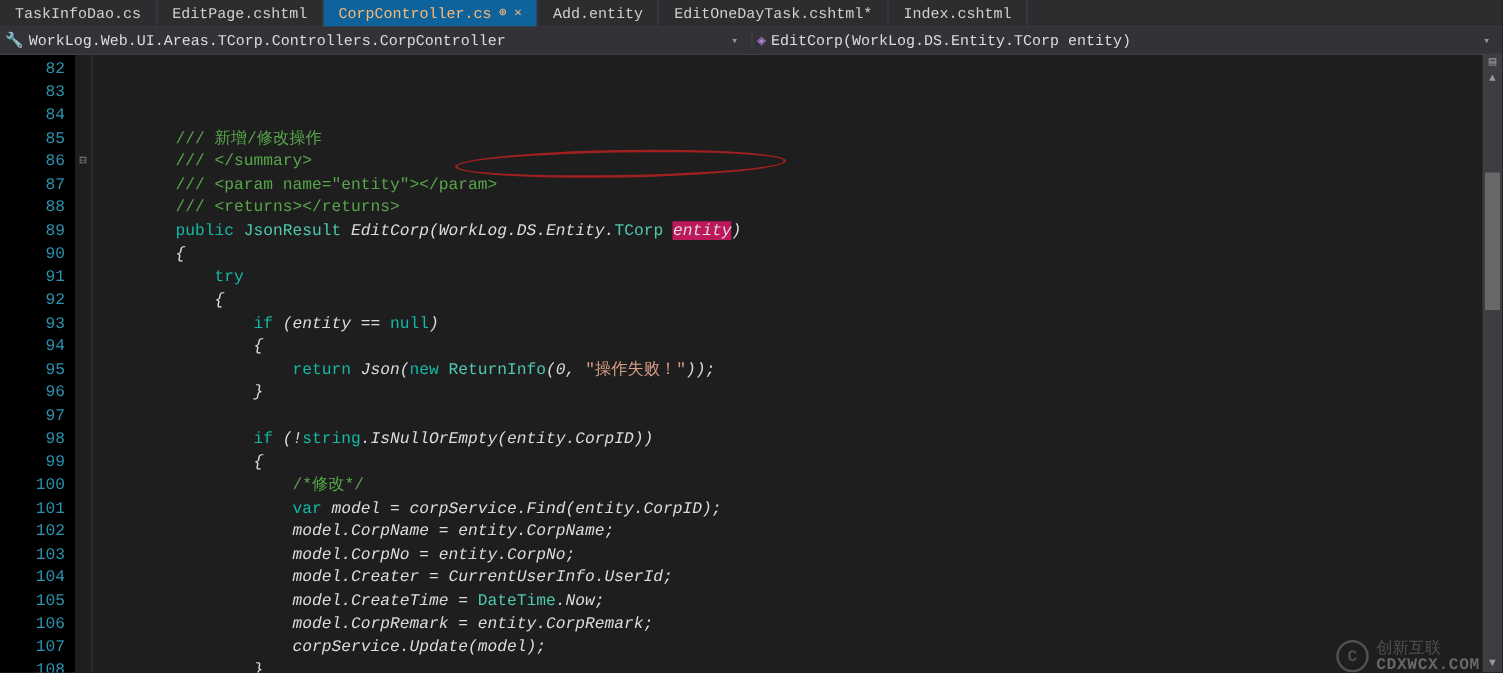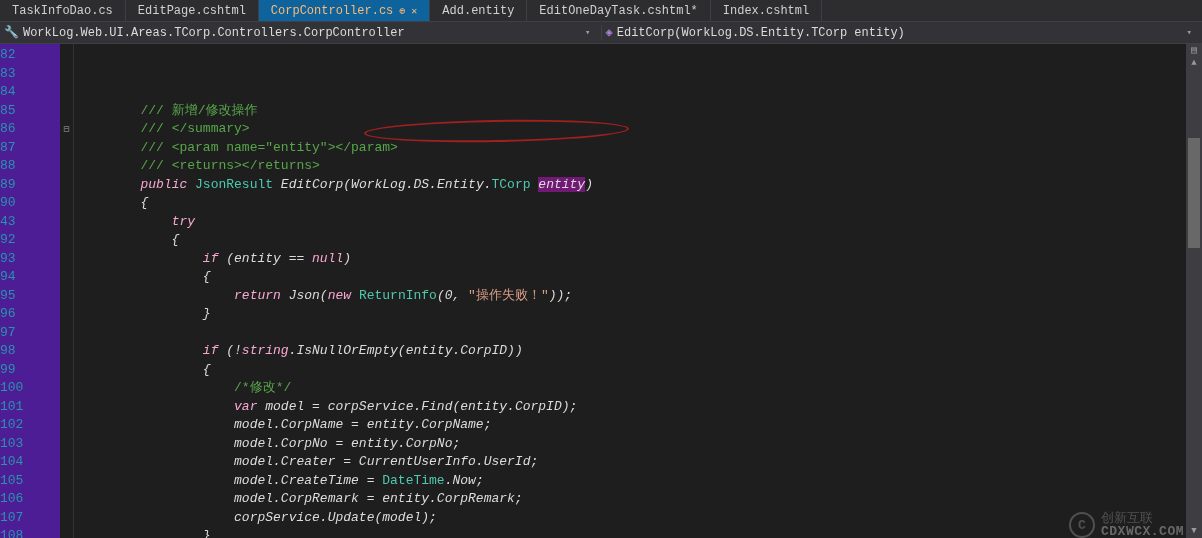--- a/index.html
+++ b/index.html
@@ -69,22 +69,22 @@
 }
 .nav-text { color: #dcdcdc; }
 .nav-drop { color: #999; margin-left: auto; font-size: 9px; padding-right: 6px; }
 .editor-area {
   display: flex;
   height: calc(100% - 44px);
   position: relative;
 }
 .gutter {
   width: 60px;
-  background: #4c1d95;
-  text-align: left;
+  background: #000000;
+  text-align: right;
   padding-right: 8px;
   color: #2b91af;
   font-size: 13px;
   line-height: 18.5px;
   padding-top: 2px;
   user-select: none;
 }
 .gutter div { height: 18.5px; }
 .fold-col {
   width: 14px;
@@ -97,25 +97,25 @@
   flex: 1;
   padding-top: 2px;
   padding-left: 4px;
   font-size: 13px;
   line-height: 18.5px;
   white-space: pre;
   position: relative;
 }
 .code .line { height: 18.5px; }
 .c-comment { color: #57a64a; }
-.c-key { color: #f9a8d4; font-style: italic; }
+.c-key { color: #14b8a6; }
 .c-type { color: #4ec9b0; }
 .c-str { color: #d69d85; }
 .c-plain { color: #dcdcdc; font-style: italic; }
-.c-sel { background: #701a75; }
+.c-sel { background: #be185d; }
 .ellipse-annot {
   position: absolute;
   border: 2px solid #a02020;
   border-radius: 50%;
   width: 265px;
   height: 22px;
   left: 290px;
   top: 76px;
   pointer-events: none;
   transform: rotate(-1deg);
@@ -191,21 +191,21 @@
   <div class="gutter" id="gutter">
       <div>82</div>
       <div>83</div>
       <div>84</div>
       <div>85</div>
       <div>86</div>
       <div>87</div>
       <div>88</div>
       <div>89</div>
       <div>90</div>
-      <div>43</div>
+      <div>91</div>
       <div>92</div>
       <div>93</div>
       <div>94</div>
       <div>95</div>
       <div>96</div>
       <div>97</div>
       <div>98</div>
       <div>99</div>
       <div>100</div>
       <div>101</div>

